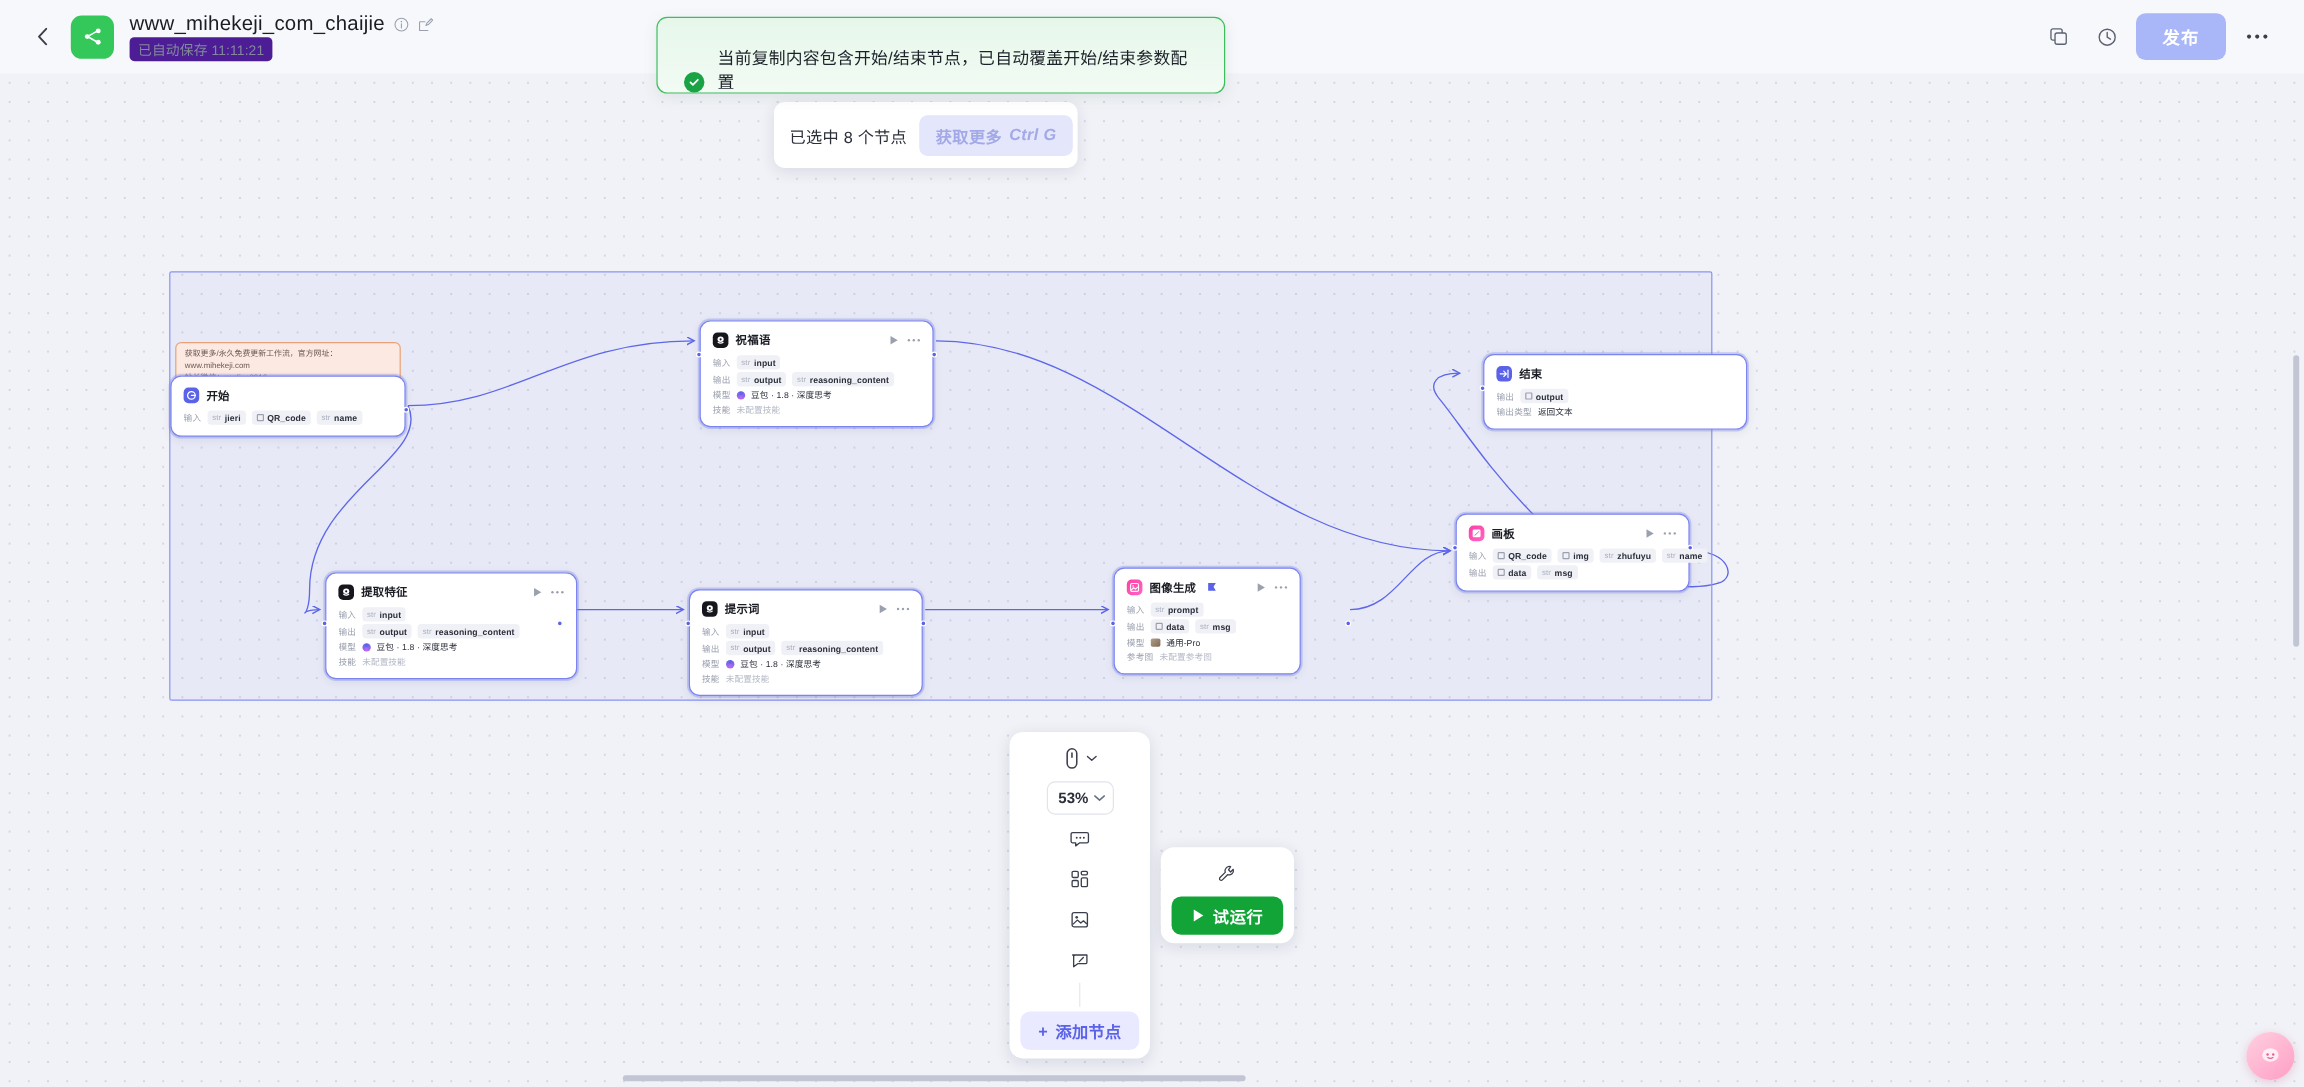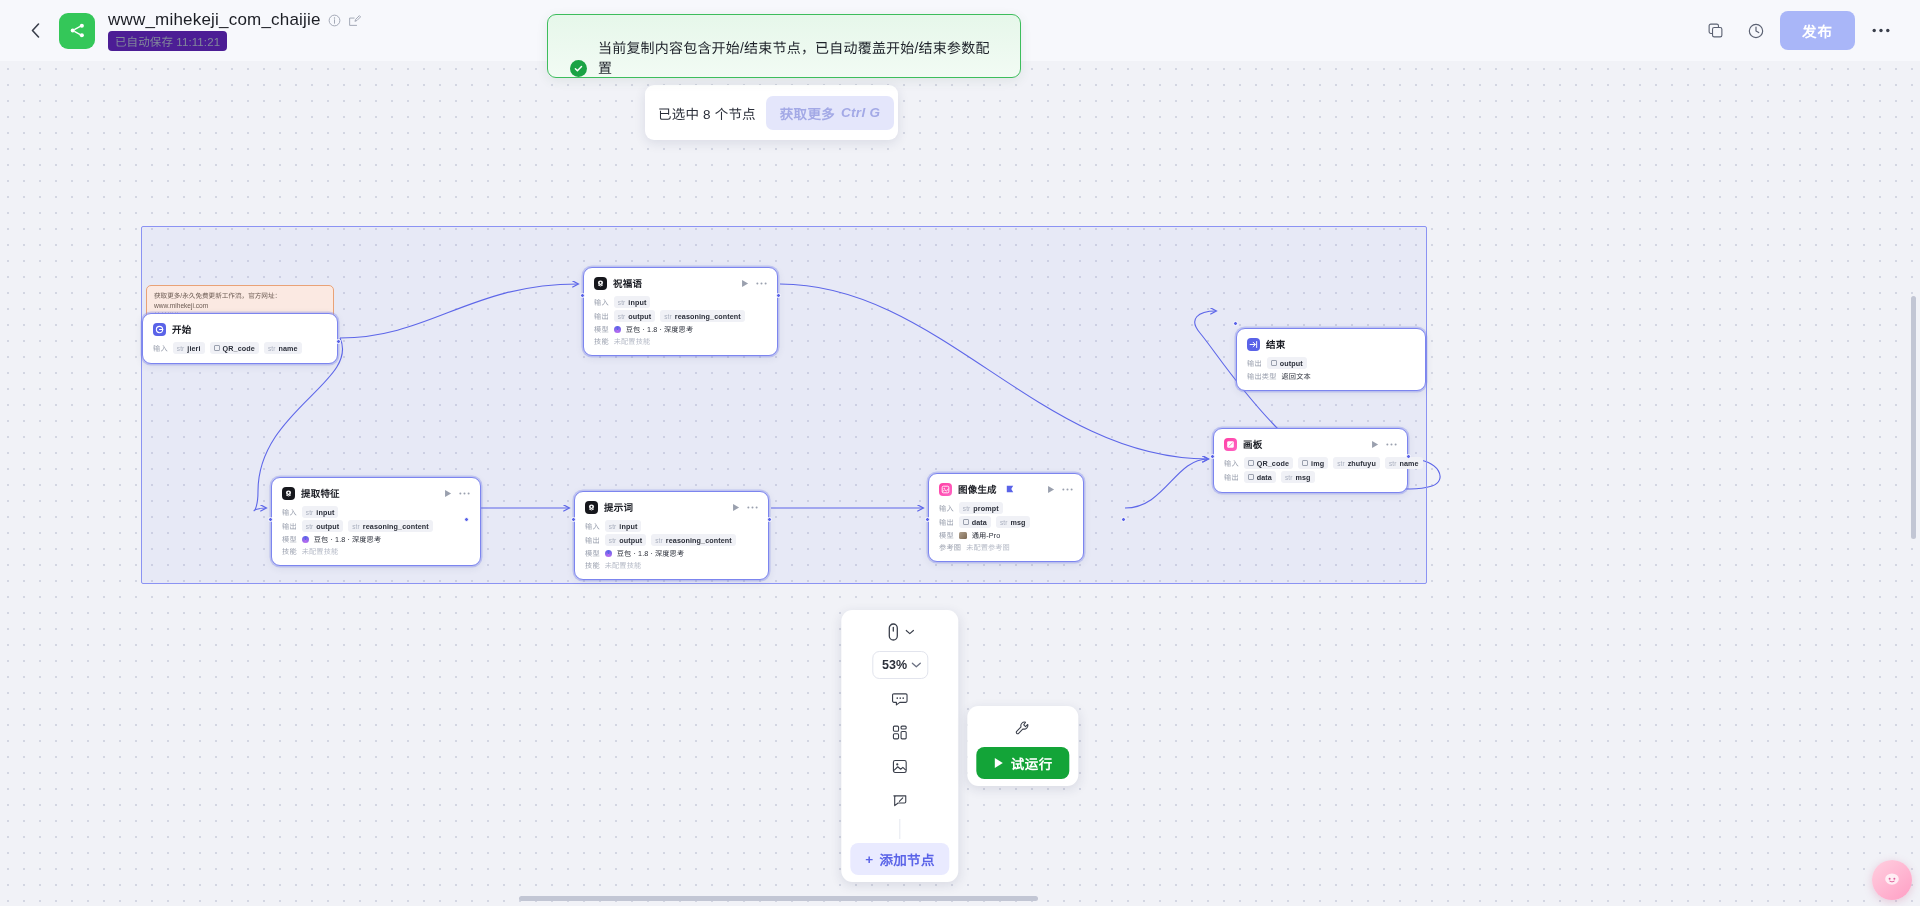--- a/index.html
+++ b/index.html
@@ -383,21 +383,21 @@
               <span class="plain">豆包 · 1.8 · 深度思考</span>
             </div>
             <div class="row">
               <span class="row-label">技能</span>
               <span class="muted">未配置技能</span>
             </div>
           </div>
         </div>
         <div class="port" style="top: 232px; left: 580px;"></div>
         <div class="port" style="top: 232px; left: 776px;"></div>
-        <div class="node sel" style="left: 1236px; top: 234px; width: 190px; margin-top: 33px;">
+        <div class="node sel" style="left: 1236px; top: 234px; width: 220px;">
           <div class="node-head">
             <span class="node-icon ic-end">
               <svg width="9" height="9" viewBox="0 0 12 12">
                 <path d="M1.5 6 L8 6 M5.5 3 L8.5 6 L5.5 9" stroke="#fff" stroke-width="1.3" fill="none" stroke-linecap="round" stroke-linejoin="round"></path>
                 <path d="M10.2 2 L10.2 10" stroke="#fff" stroke-width="1.3" stroke-linecap="round"></path>
               </svg>
             </span>
             <span class="node-title">结束</span>
           </div>
           <div class="node-body">

